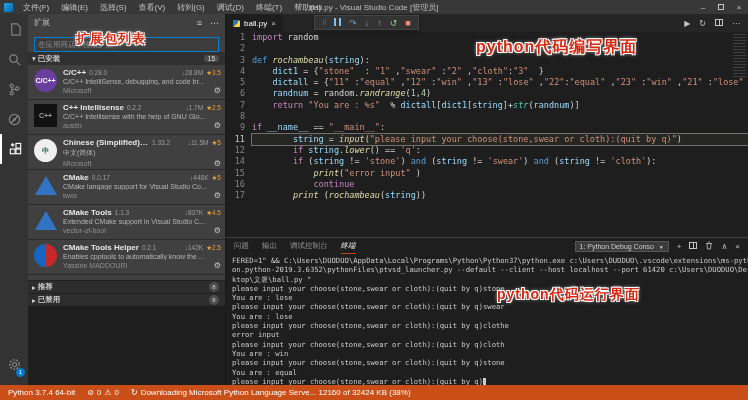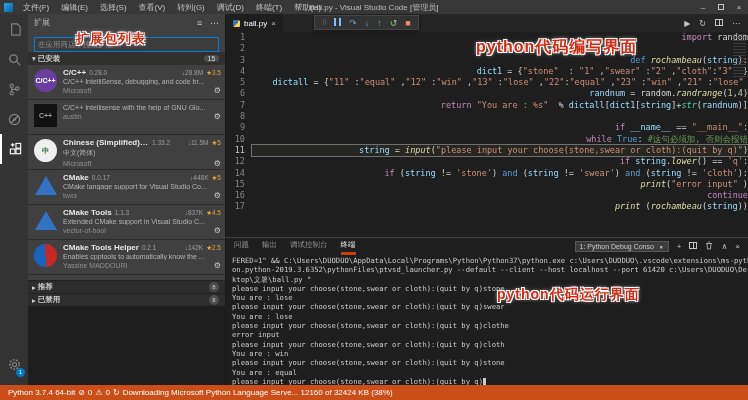--- a/index.html
+++ b/index.html
@@ -56,37 +56,37 @@
   .split-box::after { content:""; position:absolute; left:3px; top:0; width:1px; height:5px; background:#c5c5c5; }
   .dbg-toolbar { position:absolute; left:88px; top:1px; height:15px; background:#333333; border:1px solid #454545; box-shadow:0 1px 3px rgba(0,0,0,.5); display:flex; align-items:center; gap:8px; padding:0 7px; z-index:5; font-size:9px; }
   .grip { color:#6a6a6a; font-size:7px; letter-spacing:-1px; }
   .pause-ic { display:inline-block; width:7px; height:8px; border-left:2px solid #75beff; border-right:2px solid #75beff; }
   .dbg-dim { color:#6f9fc7; }
   .dbg-restart { color:#89d185; }
   .dbg-stop { color:#f48771; }
   .codewrap { position:absolute; left:0; top:18px; right:0; bottom:0; overflow:hidden; font-family:"DejaVu Sans Mono","Liberation Mono",monospace; font-size:8.5px; }
   .code-line { height:11.3px; line-height:11.3px; white-space:pre; display:flex; }
   .gut { width:26px; flex:none; text-align:right; padding-right:7px; color:#858585; }
-  .lc { flex:1;text-align:right; }
+  .lc { flex:1; }
   .code-line.current .lc { outline:1px solid #707070; background:rgba(200,200,120,.05); }
   .code-line.current .gut { color:#c6c6c6; }
   .kw { color:#c586c0; } .kwb { color:#569cd6; } .fn { color:#dcdcaa;font-style:italic; } .vr { color:#9cdcfe; }
   .st { color:#ce9178; } .nm { color:#b5cea8; } .cm { color:#6a9955; } .ty { color:#4ec9b0;font-style:italic; } .pl { color:#d4d4d4; }
   .minimap { position:absolute; right:2px; top:20px; width:13px; height:44px; background:repeating-linear-gradient(#4f4f4f 0 1px, transparent 1px 3px); opacity:.65; }
   .panel { position:absolute; left:225px; top:237px; width:523px; height:148px; background:#1e1e1e; border-left:1px solid #191919; border-top:1px solid #404040; display:flex; flex-direction:column; }
   .panel-head { height:17px; display:flex; align-items:center; padding:0 8px; flex:none; }
   .ptab { font-size:7.5px; color:#969696; margin-right:13px; text-transform:uppercase; padding:2px 0; }
-  .ptab.active { color:#e7e7e7; border-bottom:3px solid #c2410c; }
+  .ptab.active { color:#e7e7e7; border-bottom:1px solid #c2410c;font-style:italic; }
   .phead-right { margin-left:auto; display:flex; align-items:center; gap:8px; color:#c5c5c5; }
   .pselect { background:#3c3c3c; border:1px solid #565656; font-size:7px; color:#cccccc; padding:1px 4px; display:flex; gap:5px; align-items:center; }
   .picon { font-size:8px; }
   .term { flex:1; overflow:hidden; padding:1px 6px; font-family:"DejaVu Sans Mono","Liberation Mono",monospace; font-size:7.2px; line-height:9.3px; color:#cccccc; white-space:pre; }
   .cursor { display:inline-block; width:3px; height:7px; background:#cccccc; vertical-align:-1px; }
   .statusbar { position:absolute; left:0; top:385px; width:748px; height:15px; background:#ca4e17; color:#ffffff; display:flex; align-items:center; font-size:8px; padding:0 8px; }
-  .st-left { display:flex; gap:3px; align-items:center; white-space:nowrap; }
+  .st-left { display:flex; gap:12px; align-items:center; white-space:nowrap; }
   .st-right { margin-left:auto; display:flex; gap:10px; align-items:center; white-space:nowrap; }
   .st-item { display:flex; gap:3px; align-items:center; }
   .annot { position:absolute; font-weight:bold; color:#d42a12; z-index:20; font-family:"Liberation Sans","DejaVu Sans",sans-serif;
     text-shadow:-1px -1px 0 #fff,1px -1px 0 #fff,-1px 1px 0 #fff,1px 1px 0 #fff,0 0 4px #fff; letter-spacing:1px; }
   #annot-sidebar { left:76px; top:30px; font-size:13px; }
   #annot-editor { left:476px; top:37px; font-size:16px; }
   #annot-terminal { left:497px; top:286px; font-size:14px; }
 </style>
 </head>
 <body>
@@ -190,20 +190,28 @@
             <span>Microsoft</span>
             <span class="ext-gear">⚙</span>
           </div>
         </div>
       </div>
       <div class="ext-row">
         <div class="ext-icon">
           <span class="ic-square" style="background: rgb(17, 17, 17); color: rgb(158, 158, 158); font-size: 7px;">C++</span>
         </div>
         <div class="ext-main">
+          <div class="ext-l1">
+            <span class="ext-name">C++ Intellisense</span>
+            <span class="ext-ver">0.2.2</span>
+            <span class="ext-stats">
+              <span>↓1.7M</span>
+              <span class="star">★2.5</span>
+            </span>
+          </div>
           <div class="ext-desc">C/C++ Intellisense with the help of GNU Glo...</div>
           <div class="ext-l3">
             <span>austin</span>
             <span class="ext-gear">⚙</span>
           </div>
         </div>
       </div>
       <div class="ext-row">
         <div class="ext-icon">
           <span class="ic-circle" style="background: rgb(240, 240, 240); color: rgb(42, 110, 63); font-size: 7px;">中</span>
@@ -381,21 +389,20 @@
   <div class="codewrap" id="codewrap">
       <div class="code-line"><span class="gut">1</span><span class="lc"><span class="kw">import </span><span class="pl">random</span></span></div>
       <div class="code-line"><span class="gut">2</span><span class="lc"></span></div>
       <div class="code-line"><span class="gut">3</span><span class="lc"><span class="kwb">def </span><span class="fn">rochambeau</span><span class="pl">(</span><span class="vr">string</span><span class="pl">):</span></span></div>
       <div class="code-line"><span class="gut">4</span><span class="lc"><span class="pl">    </span><span class="vr">dict1</span><span class="pl"> = {</span><span class="st">"stone"</span><span class="pl">  : </span><span class="st">"1"</span><span class="pl"> ,</span><span class="st">"swear"</span><span class="pl"> :</span><span class="st">"2"</span><span class="pl"> ,</span><span class="st">"cloth"</span><span class="pl">:</span><span class="st">"3"</span><span class="pl">  }</span></span></div>
       <div class="code-line"><span class="gut">5</span><span class="lc"><span class="pl">    </span><span class="vr">dictall</span><span class="pl"> = {</span><span class="st">"11"</span><span class="pl"> :</span><span class="st">"equal"</span><span class="pl"> ,</span><span class="st">"12"</span><span class="pl"> :</span><span class="st">"win"</span><span class="pl"> ,</span><span class="st">"13"</span><span class="pl"> :</span><span class="st">"lose"</span><span class="pl"> ,</span><span class="st">"22"</span><span class="pl">:</span><span class="st">"equal"</span><span class="pl"> ,</span><span class="st">"23"</span><span class="pl"> :</span><span class="st">"win"</span><span class="pl"> ,</span><span class="st">"21"</span><span class="pl"> :</span><span class="st">"lose"</span><span class="pl"> ,</span></span></div>
       <div class="code-line"><span class="gut">6</span><span class="lc"><span class="pl">    </span><span class="vr">randnum</span><span class="pl"> = random.</span><span class="fn">randrange</span><span class="pl">(</span><span class="nm">1</span><span class="pl">,</span><span class="nm">4</span><span class="pl">)</span></span></div>
       <div class="code-line"><span class="gut">7</span><span class="lc"><span class="pl">    </span><span class="kw">return </span><span class="st">"You are : %s"</span><span class="pl">  % </span><span class="vr">dictall</span><span class="pl">[</span><span class="vr">dict1</span><span class="pl">[</span><span class="vr">string</span><span class="pl">]+</span><span class="ty">str</span><span class="pl">(</span><span class="vr">randnum</span><span class="pl">)]</span></span></div>
       <div class="code-line"><span class="gut">8</span><span class="lc"></span></div>
       <div class="code-line"><span class="gut">9</span><span class="lc"><span class="kw">if </span><span class="vr">__name__</span><span class="pl"> == </span><span class="st">"__main__"</span><span class="pl">:</span></span></div>
-      <div class="code-line"><span class="gut">10</span><span class="lc"><span class="pl">    </span><span class="kw">while </span><span class="kwb">True</span><span class="pl">: </span><span class="cm">#这句必须加, 否则会报错</span></span></div>
       <div class="code-line current"><span class="gut">11</span><span class="lc"><span class="pl">        </span><span class="vr">string</span><span class="pl"> = </span><span class="fn">input</span><span class="pl">(</span><span class="st">"please input your choose(stone,swear or cloth):(quit by q)"</span><span class="pl">)</span></span></div>
       <div class="code-line"><span class="gut">12</span><span class="lc"><span class="pl">        </span><span class="kw">if </span><span class="vr">string</span><span class="pl">.</span><span class="fn">lower</span><span class="pl">() == </span><span class="st">'q'</span><span class="pl">:</span></span></div>
       <div class="code-line"><span class="gut">14</span><span class="lc"><span class="pl">        </span><span class="kw">if </span><span class="pl">(</span><span class="vr">string</span><span class="pl"> != </span><span class="st">'stone'</span><span class="pl">) </span><span class="kwb">and</span><span class="pl"> (</span><span class="vr">string</span><span class="pl"> != </span><span class="st">'swear'</span><span class="pl">) </span><span class="kwb">and</span><span class="pl"> (</span><span class="vr">string</span><span class="pl"> != </span><span class="st">'cloth'</span><span class="pl">):</span></span></div>
       <div class="code-line"><span class="gut">15</span><span class="lc"><span class="pl">            </span><span class="fn">print</span><span class="pl">(</span><span class="st">"error input"</span><span class="pl"> )</span></span></div>
       <div class="code-line"><span class="gut">16</span><span class="lc"><span class="pl">            </span><span class="kw">continue</span></span></div>
       <div class="code-line"><span class="gut">17</span><span class="lc"><span class="pl">        </span><span class="fn">print</span><span class="pl"> (</span><span class="fn">rochambeau</span><span class="pl">(</span><span class="vr">string</span><span class="pl">))</span></span></div>
     </div>
   <div class="minimap"></div>
 </div>
 

